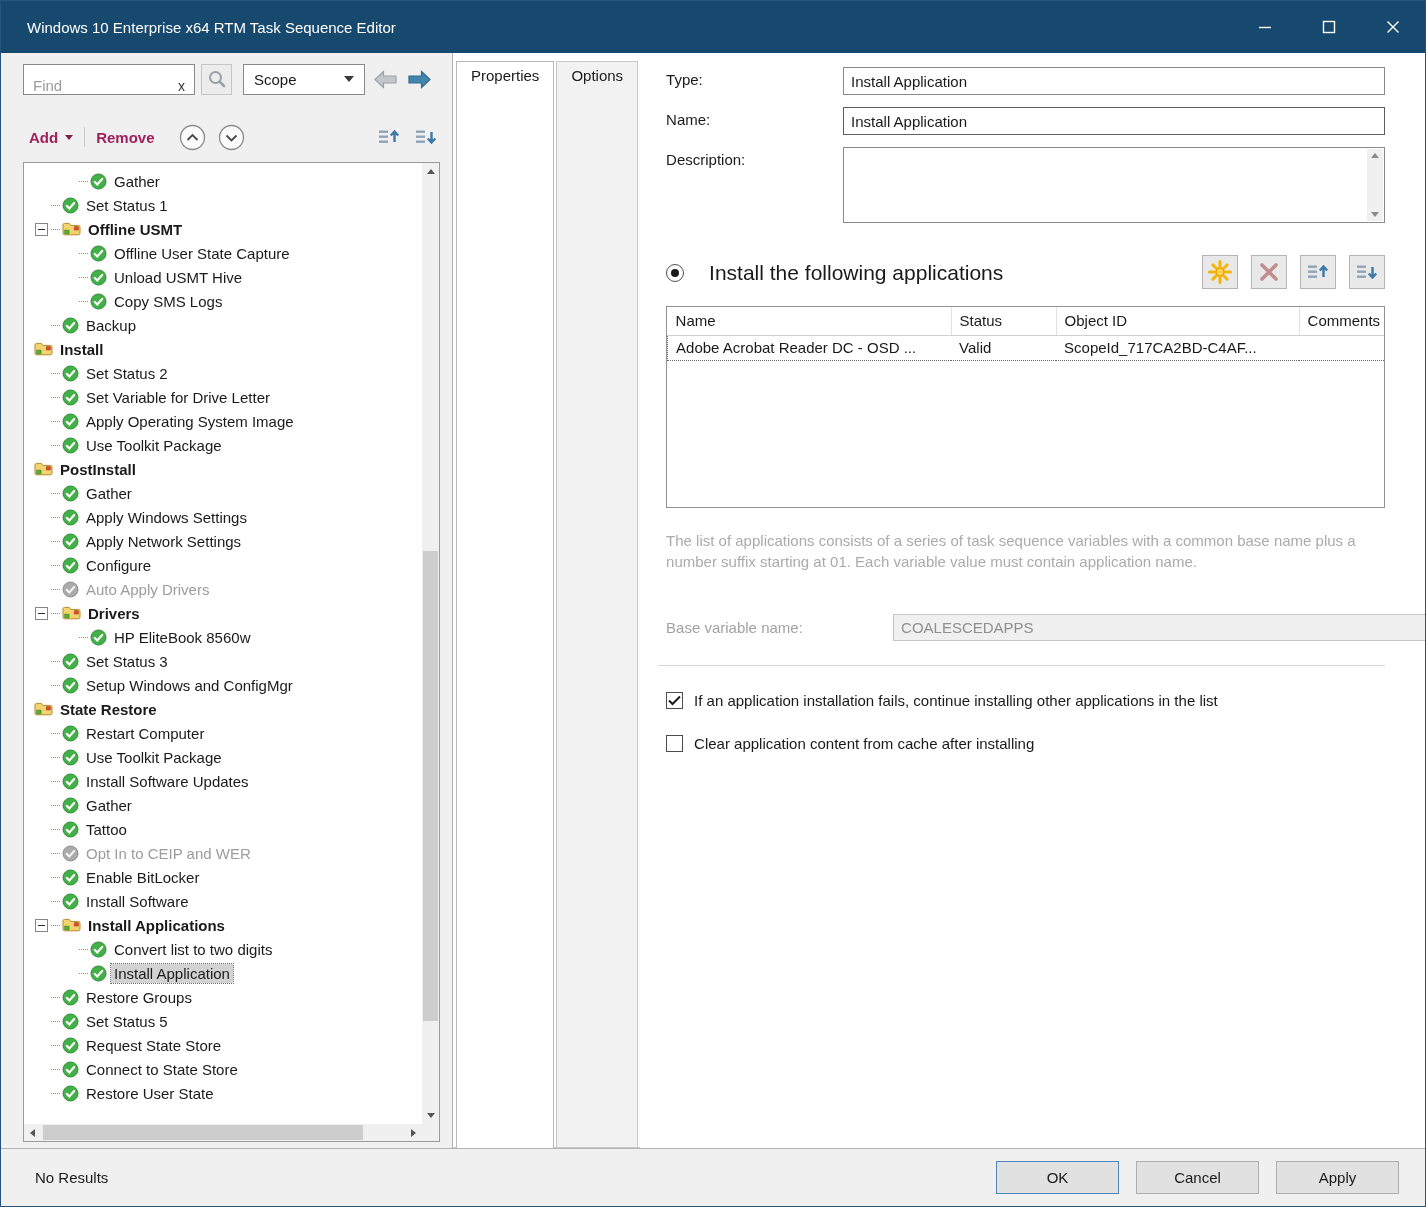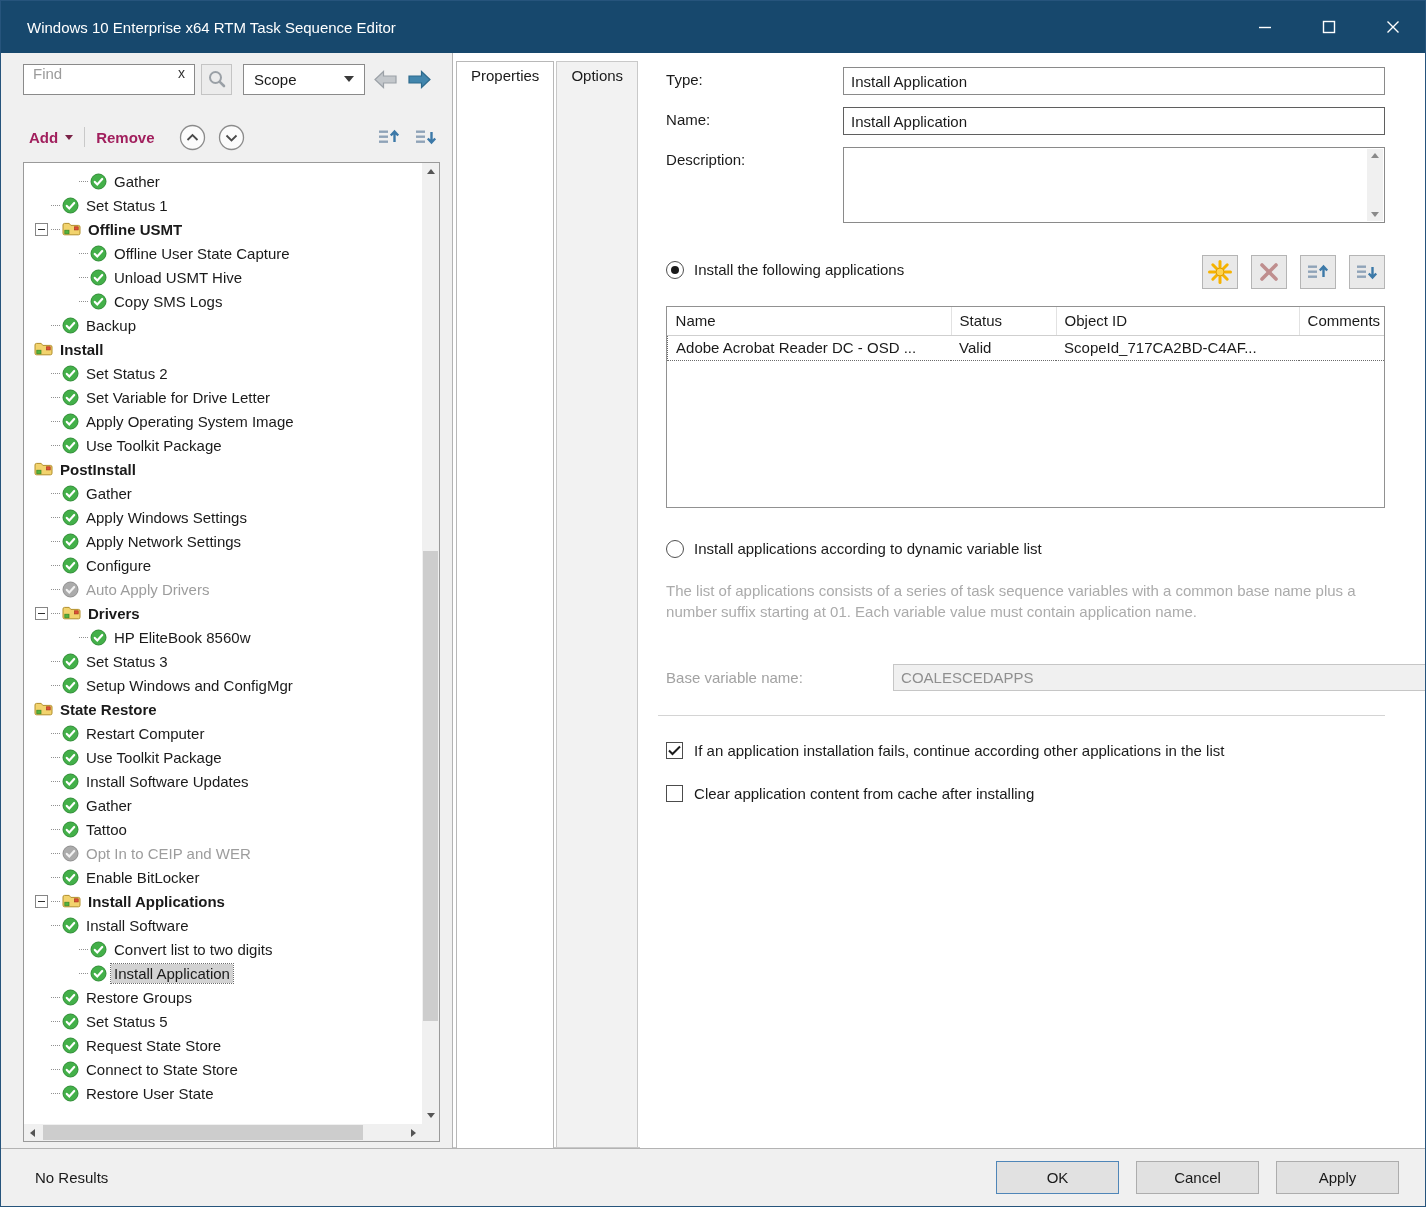--- a/index.html
+++ b/index.html
@@ -12,21 +12,21 @@
   .title-controls{margin-left:auto;display:flex;height:100%;}
   .tc{width:64px;height:100%;display:flex;align-items:center;justify-content:center;cursor:pointer;}
 
   
   .main{flex:1;display:flex;min-height:0;}
   .left-pane{width:452px;flex:none;box-sizing:border-box;background:#f0f0f0;border-right:1px solid #b3b3b3;display:flex;flex-direction:column;padding:10px 12px 6px 22px;}
   .right-pane{flex:1;min-width:0;background:#fff;display:flex;flex-direction:row;}
 
   
   .find-row{display:flex;align-items:center;height:32px;flex:none;}
-  .find-box{width:172px;height:31px;box-sizing:border-box;background:#fff;border:1px solid #8a8a8a;display:flex;align-items:flex-start;padding:0 9px;font-size:15px;gap:28px;}
+  .find-box{width:172px;height:31px;box-sizing:border-box;background:#fff;border:1px solid #8a8a8a;display:flex;align-items:flex-end;padding:0 9px;font-size:15px;gap:28px;}
   .find-ph{color:#9b9b9b;}
   .find-x{margin-left:auto;color:#333;font-size:14px;}
   .search-btn{width:31px;height:31px;box-sizing:border-box;margin-left:6px;background:#ececec;border:1px solid #c4c4c4;display:flex;align-items:center;justify-content:center;}
   .scope-combo{width:122px;height:31px;box-sizing:border-box;margin-left:11px;background:#fff;border:1px solid #8a8a8a;display:flex;align-items:center;padding:0 10px;font-size:15px;}
   .caret{margin-left:auto;width:0;height:0;border-left:5px solid transparent;border-right:5px solid transparent;border-top:6px solid #3a3a3a;}
   .nav-btn{margin-left:7px;display:flex;align-items:center;justify-content:center;}
 
   
   .tool-row{display:flex;align-items:center;height:32px;margin-top:26px;flex:none;}
   .add-btn{color:#a11f5d;font-size:15px;font-weight:700;display:flex;align-items:center;margin-left:6px;}
@@ -78,21 +78,21 @@
   .txt{flex:1;height:28px;box-sizing:border-box;border:1px solid #8a8a8a;font-size:15px;font-family:inherit;padding:0 7px;color:#1a1a1a;background:#fff;outline:none;}
   .txt.name{border-color:#5f5f5f;}
   .desc-row{margin-bottom:0;}
   .desc-wrap{flex:1;position:relative;height:76px;box-sizing:border-box;border:1px solid #8a8a8a;background:#fff;}
   .desc{position:absolute;left:0;top:0;width:100%;height:100%;box-sizing:border-box;border:none;resize:none;outline:none;font-family:inherit;font-size:15px;padding:4px 20px 4px 7px;}
   .mini-scroll{position:absolute;top:1px;right:1px;bottom:1px;width:16px;background:#f0f0f0;display:flex;flex-direction:column;justify-content:space-between;align-items:center;padding:4px 0;box-sizing:border-box;}
   .mini-scroll .tri-u{border-bottom-color:#8a8a8a;}
   .mini-scroll .tri-d{border-top-color:#8a8a8a;}
 
   .radio-line{display:flex;align-items:flex-start;margin-top:38px;}
-  .radio-item{display:flex;align-items:flex-start;font-size:15px;}
+  .radio-item{display:flex;align-items:center;font-size:21px;gap:15px;}
   .radio-item.dyn{margin-top:32px;}
   .radio{width:18px;height:18px;box-sizing:border-box;border:1px solid #505050;border-radius:50%;background:#fff;margin-right:10px;position:relative;flex:none;}
   .radio.checked::after{content:"";position:absolute;left:4px;top:4px;right:4px;bottom:4px;background:#1a1a1a;border-radius:50%;}
   .mini-btns{margin-left:auto;display:flex;gap:13px;margin-top:-6px;}
   .mini-btn{width:36px;height:34px;box-sizing:border-box;background:#e9e9e9;border:1px solid #b5b5b5;display:flex;align-items:center;justify-content:center;}
 
   
   .lv{margin-top:17px;height:202px;box-sizing:border-box;border:1px solid #919191;background:#fff;overflow:hidden;}
   .lv table{border-collapse:collapse;width:100%;table-layout:fixed;font-size:15px;}
   .lv th{font-weight:400;text-align:left;padding:5px 8px 6px;border-right:1px solid #e2e2e2;border-bottom:1px solid #cfcfcf;white-space:nowrap;overflow:hidden;}
@@ -545,43 +545,43 @@
               <span class="ind" style="width: 21px;"></span>
               <span class="dash"></span>
               <span class="ticon">
                 <svg width="17" height="17" viewBox="0 0 17 17">
                   <circle cx="8.5" cy="8.5" r="7.5" fill="#43b049" stroke="#2f8d35"></circle>
                   <path d="M4.8 8.9l2.5 2.6 4.9-5.5" fill="none" stroke="#fff" stroke-width="2.2" stroke-linecap="round"></path>
                 </svg>
               </span>
               <span class="tlabel">Enable BitLocker</span>
             </div>
+            <div class="trow">
+              <span class="ind" style="width: 21px;"></span>
+              <span class="dash"></span>
+              <span class="ticon">
+                <svg width="17" height="17" viewBox="0 0 17 17">
+                  <circle cx="8.5" cy="8.5" r="7.5" fill="#43b049" stroke="#2f8d35"></circle>
+                  <path d="M4.8 8.9l2.5 2.6 4.9-5.5" fill="none" stroke="#fff" stroke-width="2.2" stroke-linecap="round"></path>
+                </svg>
+              </span>
+              <span class="tlabel">Install Software</span>
+            </div>
             <div class="trow grp">
               <span class="ind" style="width: 5px;"></span>
               <span class="exp"></span>
               <span class="dash"></span>
               <span class="ticon">
                 <svg width="19" height="16" viewBox="0 0 19 16">
                   <path d="M1 4 Q1 2.4 2.5 2.4 H7.2 L8.8 4.4 H16.5 Q18 4.4 18 6 V12.2 Q18 13.8 16.5 13.8 H2.5 Q1 13.8 1 12.2 Z" fill="#f2d36d" stroke="#b28f2b"></path>
                   <rect x="2.8" y="9.2" width="4.2" height="3.6" fill="#52b33e" stroke="#3a8527" stroke-width="0.7"></rect>
                   <rect x="12.6" y="5.8" width="3.6" height="3.1" fill="#de4f36" stroke="#a83420" stroke-width="0.7"></rect>
                 </svg>
               </span>
               <span class="tlabel">Install Applications</span>
-            </div>
-            <div class="trow">
-              <span class="ind" style="width: 21px;"></span>
-              <span class="dash"></span>
-              <span class="ticon">
-                <svg width="17" height="17" viewBox="0 0 17 17">
-                  <circle cx="8.5" cy="8.5" r="7.5" fill="#43b049" stroke="#2f8d35"></circle>
-                  <path d="M4.8 8.9l2.5 2.6 4.9-5.5" fill="none" stroke="#fff" stroke-width="2.2" stroke-linecap="round"></path>
-                </svg>
-              </span>
-              <span class="tlabel">Install Software</span>
             </div>
             <div class="trow">
               <span class="ind" style="width: 49px;"></span>
               <span class="dash"></span>
               <span class="ticon">
                 <svg width="17" height="17" viewBox="0 0 17 17">
                   <circle cx="8.5" cy="8.5" r="7.5" fill="#43b049" stroke="#2f8d35"></circle>
                   <path d="M4.8 8.9l2.5 2.6 4.9-5.5" fill="none" stroke="#fff" stroke-width="2.2" stroke-linecap="round"></path>
                 </svg>
               </span>
@@ -762,41 +762,37 @@
                   <td>Adobe Acrobat Reader DC - OSD ...</td>
                   <td>Valid</td>
                   <td>ScopeId_717CA2BD-C4AF...</td>
                   <td></td>
                   <td></td>
                 </tr>
               </tbody>
           </table>
         </div>
 
-        <div class="radio-item dyn">
-          <span class="radio"></span>
-          <span>Install applications according to dynamic variable list</span>
-        </div>
 
         <p class="help">The list of applications consists of a series of task sequence variables with a common base name plus a number suffix starting at 01. Each variable value must contain application name.</p>
 
         <div class="bv-row">
           <label>Base variable name:</label>
           <input class="txt bv" disabled="" value="COALESCEDAPPS" style="">
         </div>
 
         <div class="sep"></div>
 
         <div class="cb-row">
           <span class="cb checked">
             <svg width="13" height="11" viewBox="0 0 13 11">
                 <path d="M1 5.5 L4.5 9 L12 1.5" stroke="#1a1a1a" stroke-width="2" fill="none"></path>
               </svg>
           </span>
-          <span>If an application installation fails, continue according other applications in the list</span>
+          <span>If an application installation fails, continue installing other applications in the list</span>
         </div>
 
         <div class="cb-row">
           <span class="cb"></span>
           <span>Clear application content from cache after installing</span>
         </div>
       </div>
     </div>
   </div>
 

